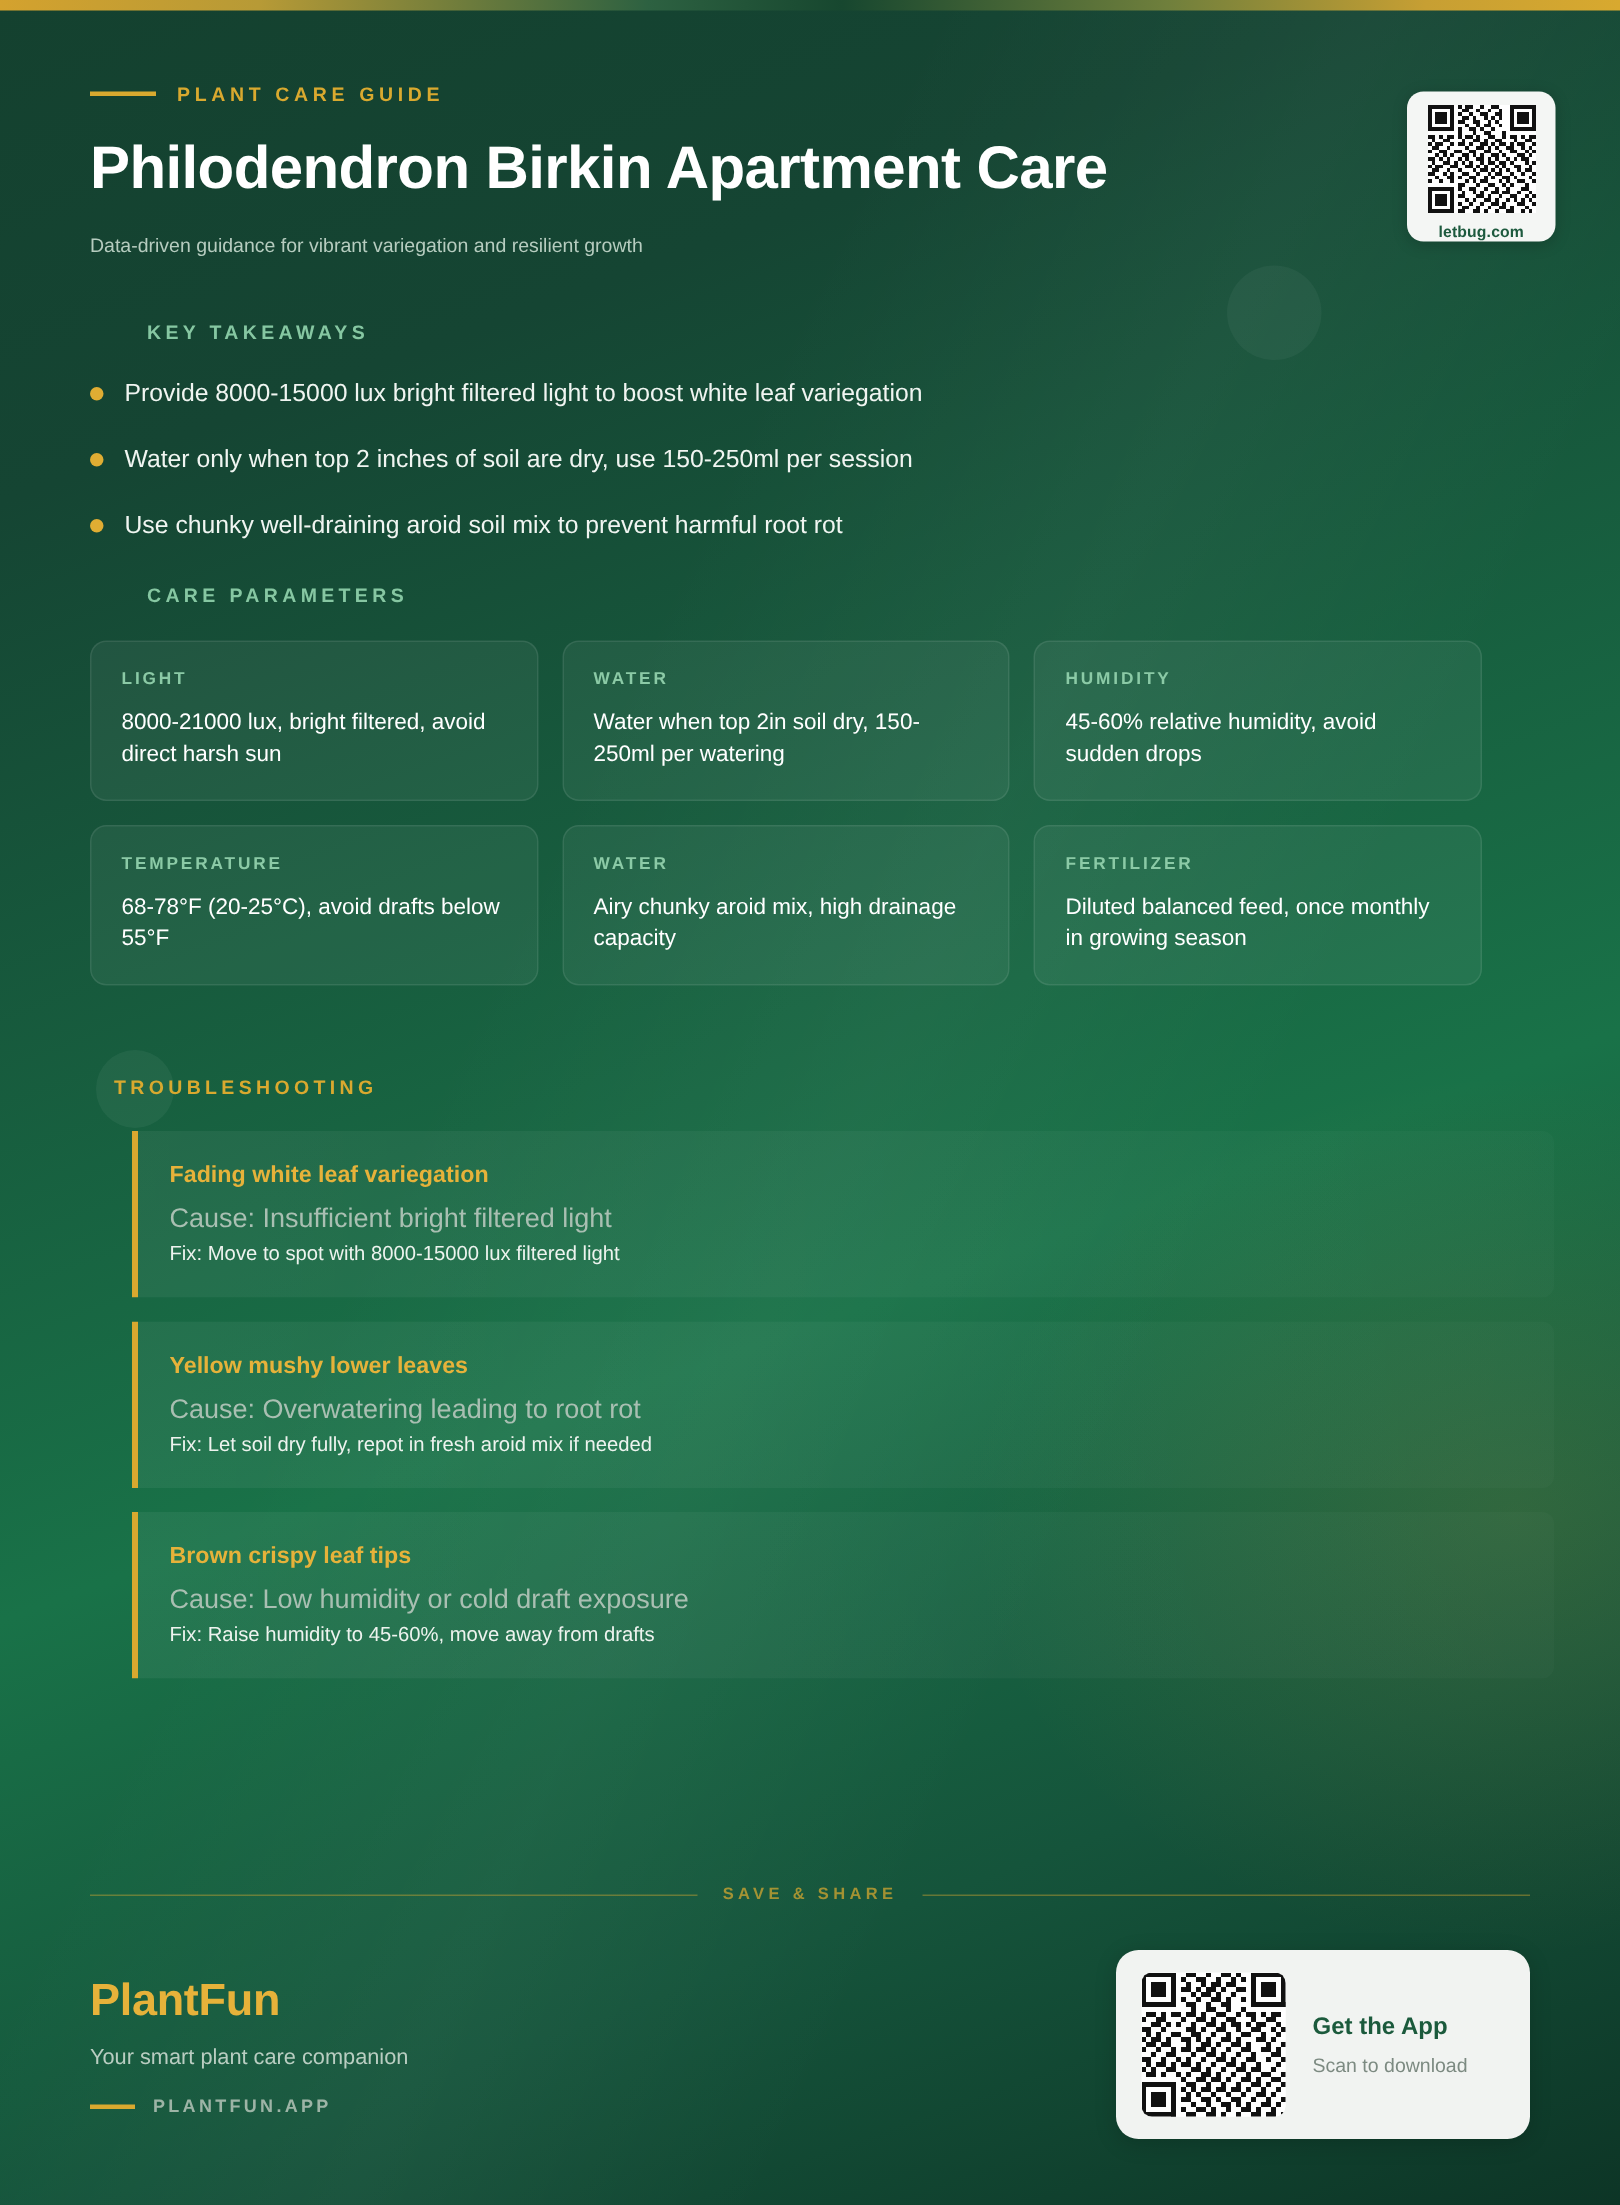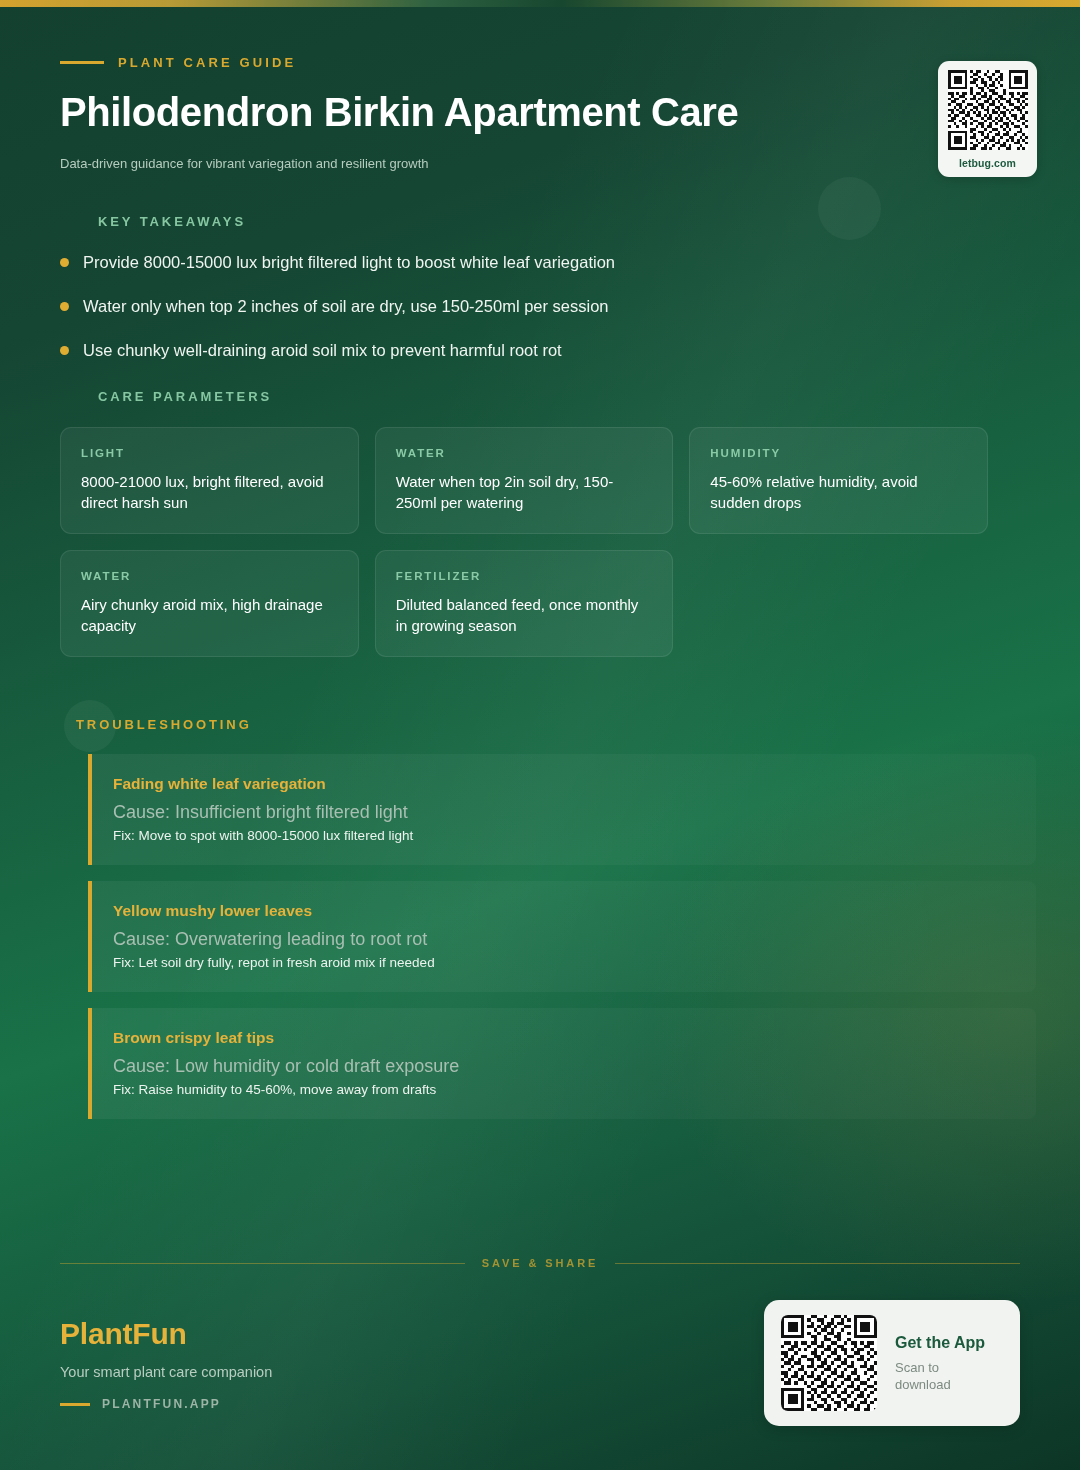--- a/index.html
+++ b/index.html
@@ -100,21 +100,21 @@
     line-height: 24px;
     color: #b6ccbf;
     font-weight: 400;
   }
 
   
   .qr-badge {
     position: absolute;
     right: 43px; top: 61px;
     width: 99px;
-    height: 116px;
+    height: 100px;
     background: #f4f6f4;
     border-radius: 11px;
     display: flex;
     flex-direction: column;
     align-items: center;
     justify-content: flex-start;
     padding: 9px 0 0 0;
     box-shadow: 0 2px 10px rgba(0,0,0,0.18);
   }
   .qr-badge .qr-img { width: 80px; height: 80px; }
@@ -286,21 +286,21 @@
   .brand-url {
     font-size: 12px;
     font-weight: 700;
     letter-spacing: 2.2px;
     color: #9db4a6;
   }
 
   .footer-qr {
     position: absolute;
     right: 60px; top: 1300px;
-    width: 256px;
+    width: 276px;
     height: 126px;
     background: #f1f3f1;
     border-radius: 15px;
     display: flex;
     align-items: center;
     gap: 18px;
     padding: 0 22px 0 17px;
     box-shadow: 0 3px 14px rgba(0,0,0,0.17);
   }
   .footer-qr .qr-img {
@@ -609,20 +609,24 @@
       </div>
       <div class="care-card">
         <div class="care-label">WATER</div>
         <div class="care-value">Water when top 2in soil dry, 150-250ml per watering</div>
       </div>
       <div class="care-card">
         <div class="care-label">HUMIDITY</div>
         <div class="care-value">45-60% relative humidity, avoid sudden drops</div>
       </div>
       <div class="care-card">
+        <div class="care-label">TEMPERATURE</div>
+        <div class="care-value">68-78°F (20-25°C), avoid drafts below 55°F</div>
+      </div>
+      <div class="care-card">
         <div class="care-label">WATER</div>
         <div class="care-value">Airy chunky aroid mix, high drainage capacity</div>
       </div>
       <div class="care-card">
         <div class="care-label">FERTILIZER</div>
         <div class="care-value">Diluted balanced feed, once monthly in growing season</div>
       </div>
     </div>
   </div>
 

